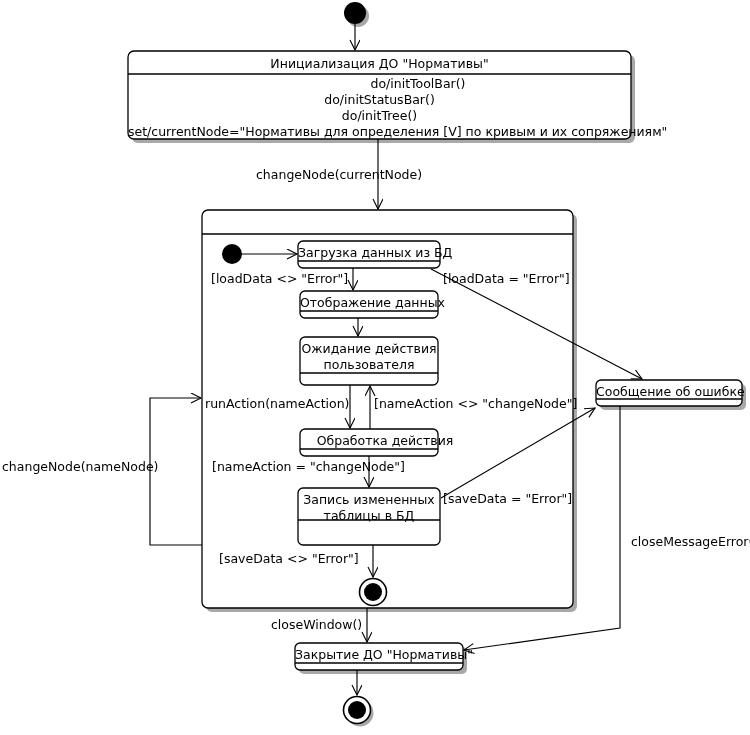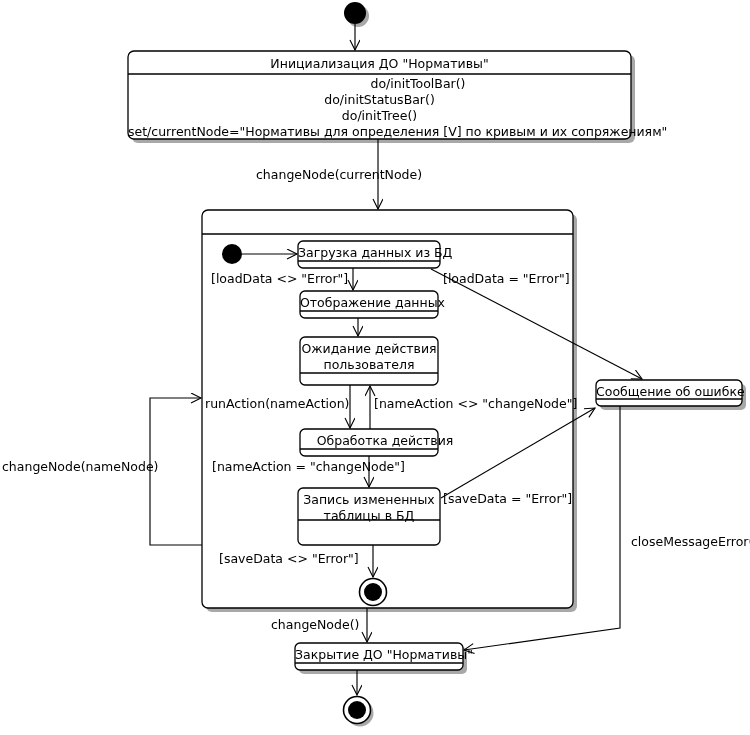--- a/index.html
+++ b/index.html
@@ -181,17 +181,17 @@
   <div class="lbl" style="left:374px; top:396px;">[nameAction &lt;&gt; "changeNode"]</div>
 
   <div class="lbl" style="left:212px; top:459px;">[nameAction = "changeNode"]</div>
 
   <div class="lbl" style="left:443px; top:491px;">[saveData = "Error"]</div>
 
   <div class="lbl" style="left:219px; top:551px;">[saveData &lt;&gt; "Error"]</div>
 
   <div class="lbl" style="left:2px; top:459px;">changeNode(nameNode)</div>
 
-  <div class="lbl" style="left:271px; top:617px;">changeNode()</div>
+  <div class="lbl" style="left:271px; top:617px;">closeWindow()</div>
 
   <div class="lbl" style="left:631px; top:534px;">closeMessageError()</div>
 
 </div>
 
 </body></html>

